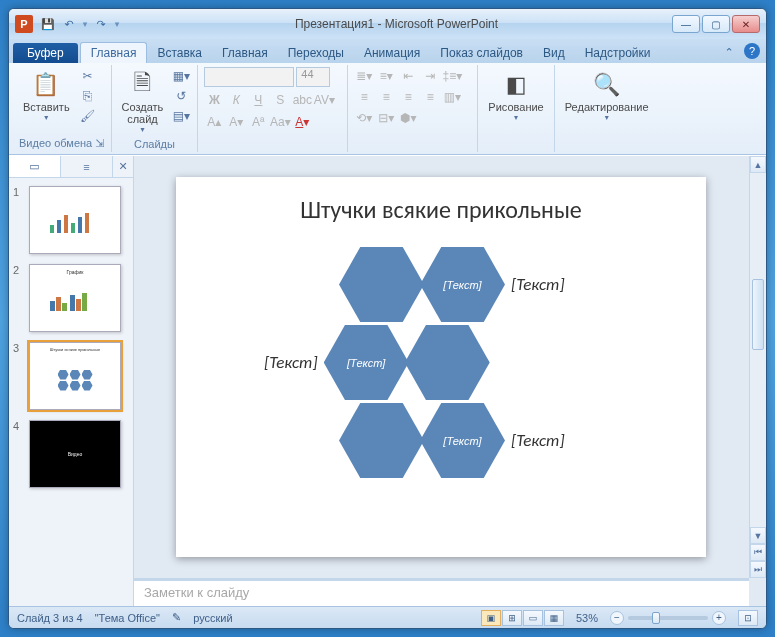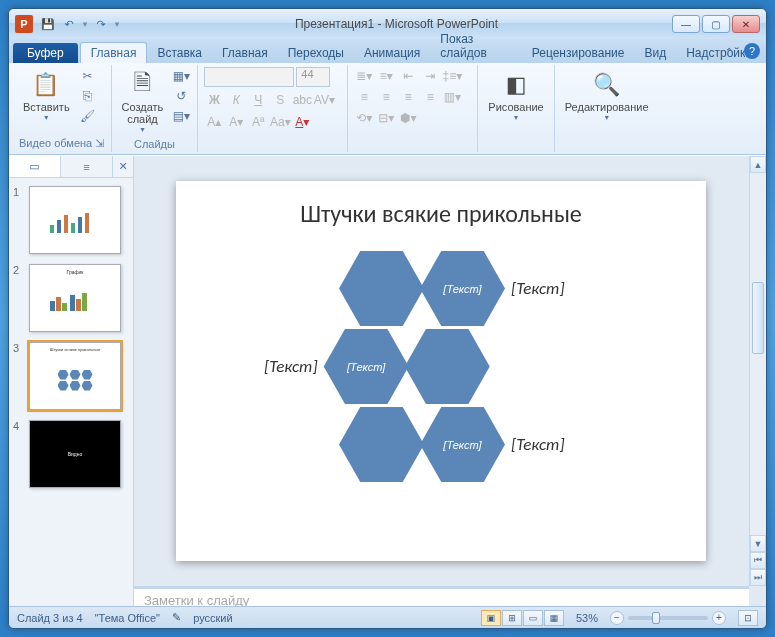--- a/index.html
+++ b/index.html
@@ -57,21 +57,21 @@
 .vscroll .track { position:absolute; top:17px; bottom:51px; left:0; right:0; }
 .vscroll .thumb-bar { position:absolute; top:30%; height:20%; left:2px; right:2px; background:linear-gradient(to right,#eef5fc,#cde0f3); border:1px solid #a7c2e0; border-radius:2px; }
 .vscroll .nav-btns { position:absolute; bottom:0; left:0; right:0; }
 .slide { width:530px; height:380px; background:#fff; box-shadow:0 2px 8px rgba(0,0,0,0.35); position:relative; margin-right:18px; }
 .slide-title { position:absolute; top:18px; left:0; right:0; text-align:center; font-size:24px; color:#333; font-family:Calibri,sans-serif; }
 .smartart { position:absolute; top:70px; left:70px; right:40px; bottom:20px; }
 .hex-row { position:absolute; display:flex; align-items:center;font-style:italic; }
 .hex { width:85px; height:75px; background:#5a86b8; clip-path: polygon(25% 0,75% 0,100% 50%,75% 100%,25% 100%,0 50%); display:flex; align-items:center; justify-content:center; color:#fff; font-size:11px; margin:0 -2px; }
 .hex-label { font-size:17px; color:#333; margin:0 8px; font-family:Calibri,sans-serif; }
 
-.notes-pane { height:20px; background:#fff; border-top:3px solid #c3d6ea; padding:4px 10px; font-size:13px; color:#a8a8a8; margin-right:17px; }
+.notes-pane { height:28px; background:#fff; border-top:3px solid #c3d6ea; padding:4px 10px; font-size:13px; color:#a8a8a8; margin-right:17px; }
 
 .statusbar { height:22px; background:linear-gradient(to bottom,#dbe8f6,#c7dbf0); border-top:1px solid #a9c4e2; display:flex; align-items:center; padding:0 8px; font-size:11px; color:#3e5f87; gap:12px; }
 .statusbar .spacer { flex:1; }
 .view-btns { display:flex; gap:1px; }
 .view-btn { width:20px; height:16px; border:1px solid #a7c2e0; background:linear-gradient(#f5f9fe,#dde9f5); display:flex; align-items:center; justify-content:center; font-size:9px; cursor:pointer; }
 .view-btn.active { background:#fbe8bb; border-color:#e0b060; }
 .zoom-slider { display:flex; align-items:center; gap:4px; }
 .slider-track { width:80px; height:4px; background:#b5c9df; position:relative; border-radius:2px; }
 .slider-thumb { position:absolute; left:30%; top:-4px; width:8px; height:12px; background:linear-gradient(#f5f9fe,#dde9f5); border:1px solid #7aa5cf; border-radius:2px; cursor:pointer; }
 .zoom-btn { width:14px; height:14px; border:1px solid #a7c2e0; border-radius:50%; display:flex; align-items:center; justify-content:center; font-size:10px; cursor:pointer; background:#f0f6fc; }
@@ -100,21 +100,20 @@
   </div>
 
   <div class="tabstrip">
     <div class="file-tab">Буфер</div>
     <div class="tab active">Главная</div>
     <div class="tab">Вставка</div>
     <div class="tab">Главная</div>
     <div class="tab">Переходы</div>
     <div class="tab">Анимация</div>
     <div class="tab">Показ слайдов</div>
-    <div class="tab">Рецензирование</div>
     <div class="tab">Вид</div>
     <div class="tab">Надстройки</div>
     <div class="right-ic">
       <div class="qat-btn">⌃</div>
       <div class="help-icon">?</div>
     </div>
   </div>
 
   <div class="ribbon">
     <div class="rgroup">

